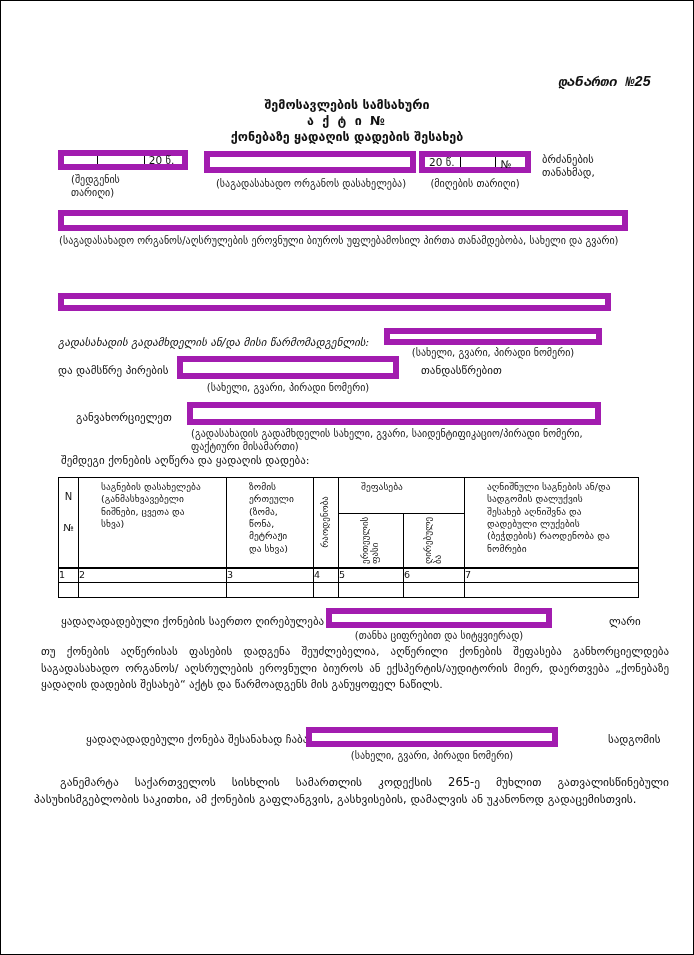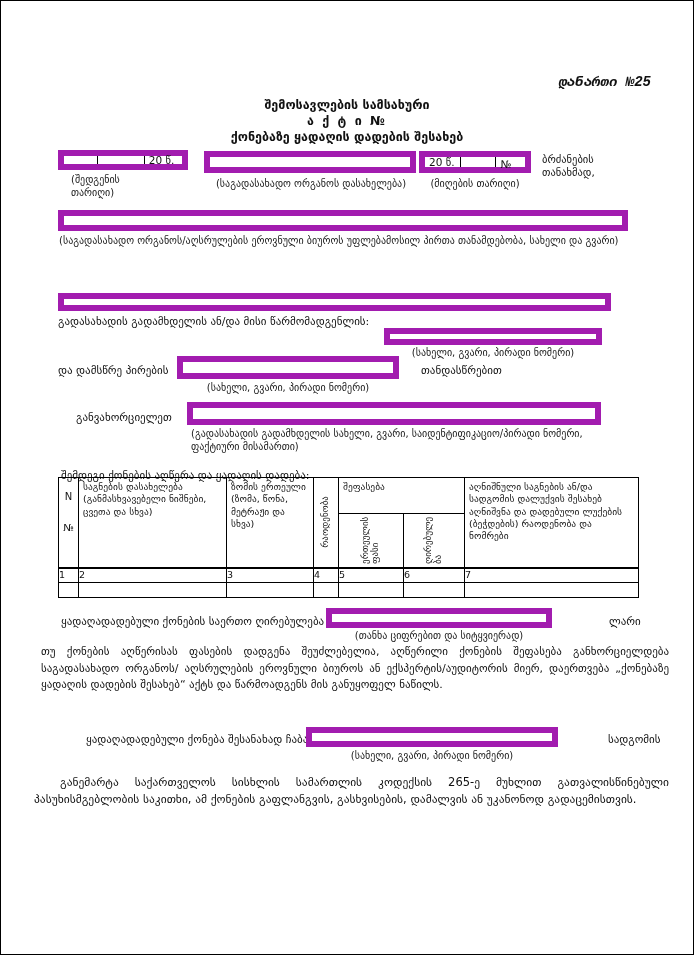--- a/index.html
+++ b/index.html
@@ -22,21 +22,21 @@
   .cells { display:flex; }
   .cells > div { border-right: 1px solid #000; box-sizing:border-box; font-size:10.5px;
                  display:flex; align-items:center; padding-left:4px; }
   .cells > div:last-child { border-right:none; }
   .annex { font-weight: bold; font-style: italic; font-size: 14px; font-family: Liberation Mono, monospace; }
   .title { width:100%; text-align:center; font-weight:bold; font-size:12.5px; }
 
   table.seize { border-collapse: collapse; table-layout: fixed; width: 580px; }
   table.seize td { border: 1px solid #000; padding: 0; vertical-align: top;
                    font-size: 9.5px; line-height: 1.3; box-sizing: border-box; }
-  table.seize td.pad { padding: 3px 4px; }
+  table.seize td.pad { padding: 3px 22px; }
   td.vcell { position: relative; }
   .vwrap { position:absolute; inset:0; display:flex; align-items:center; justify-content:center; }
   .vtext { transform: rotate(-90deg); text-align:left; font-size:9px; line-height:1.1; width:80px; }
   .vtext.short { width:48px; }
   .vtext.brk { word-break: break-all; }
   .ncol { display:flex; flex-direction:column; align-items:center; padding-top:12px; gap:18px; font-size:10px; }
   .numrow td { padding: 1px 4px; font-size:10px; height:15px; }
   .emptyrow td { height: 15px; }
   .hdr-bot { border-bottom: 2px solid #000 !important; }
   .para { text-align: justify; font-size: 11px; line-height: 1.5; }
@@ -72,34 +72,34 @@
     </div>
   </div>
   <div class="abs lbl ctr" style="left:418px; top:177px; width:112px;">(მიღების თარიღი)</div>
   <div class="abs t11" style="left:541px; top:152px; width:80px; font-size:10.5px;">ბრძანების თანახმად,</div>
 
   <div class="box" style="left:57px; top:209px; width:570px; height:21px;"></div>
   <div class="abs lbl" style="left:58px; top:234px; width:610px;">(საგადასახადო ორგანოს/აღსრულების ეროვნული ბიუროს უფლებამოსილ პირთა თანამდებობა, სახელი და გვარი)</div>
 
   <div class="box" style="left:57px; top:292px; width:553px; height:18px;"></div>
 
-  <div class="abs t11" style="left:57px; top:314px;">გადასახადის გადამხდელის ან/და მისი წარმომადგენლის:</div>
+  <div class="abs t11" style="left:57px; top:335px;font-style:italic;">გადასახადის გადამხდელის ან/და მისი წარმომადგენლის:</div>
   <div class="box" style="left:383px; top:327px; width:218px; height:17px;"></div>
   <div class="abs lbl ctr" style="left:383px; top:346px; width:218px;">(სახელი, გვარი, პირადი ნომერი)</div>
 
   <div class="abs t11" style="left:57px; top:363px;">და დამსწრე პირების</div>
   <div class="box" style="left:176px; top:355px; width:222px; height:23px;"></div>
   <div class="abs t11" style="left:420px; top:363px;">თანდასწრებით</div>
   <div class="abs lbl ctr" style="left:186px; top:381px; width:202px;">(სახელი, გვარი, პირადი ნომერი)</div>
 
   <div class="abs t11" style="left:75px; top:410px;">განვახორციელეთ</div>
   <div class="box" style="left:186px; top:401px; width:414px; height:23px;"></div>
   <div class="abs lbl" style="left:190px; top:427px; width:420px;">(გადასახადის გადამხდელის სახელი, გვარი, საიდენტიფიკაციო/პირადი ნომერი, ფაქტიური მისამართი)</div>
 
-  <div class="abs t11" style="left:60px; top:468px;">შემდეგი ქონების აღწერა და ყადაღის დადება:</div>
+  <div class="abs t11" style="left:60px; top:453px;">შემდეგი ქონების აღწერა და ყადაღის დადება:</div>
 
   <table class="seize abs" style="left:57px; top:476px;">
     <colgroup>
       <col style="width:20px">
         <col style="width:148px">
         <col style="width:87px">
       <col style="width:25px">
         <col style="width:65px">
         <col style="width:61px">
         <col style="width:174px">

